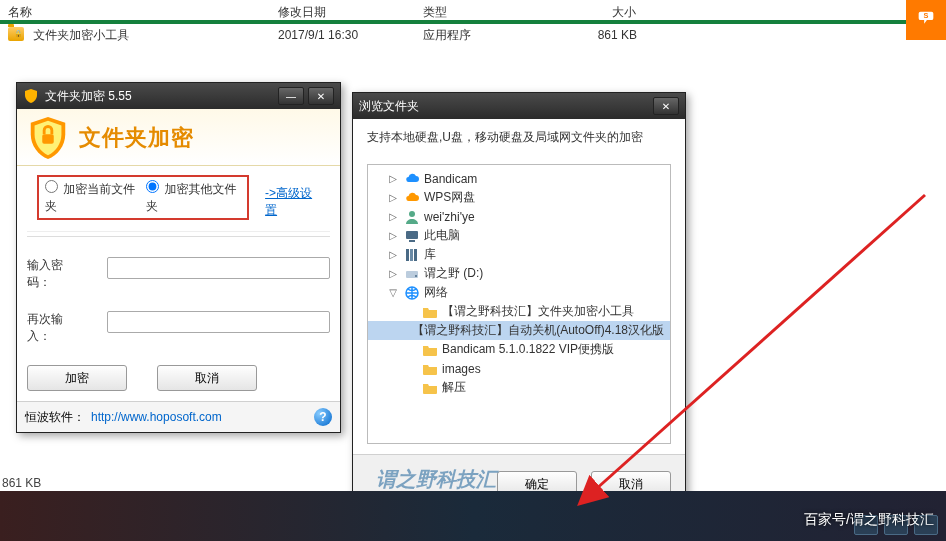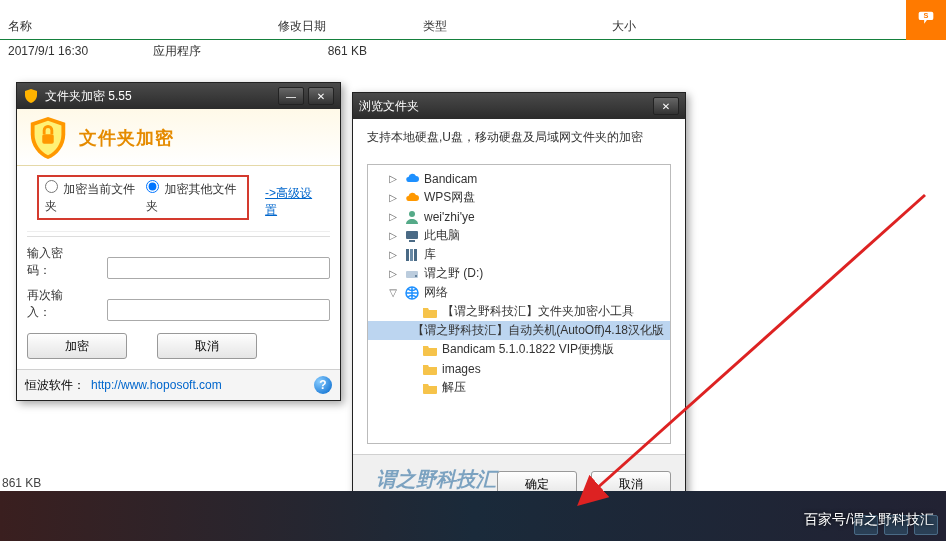--- a/index.html
+++ b/index.html
@@ -1,19 +1,19 @@
 <!DOCTYPE html>
 <html><head>
 <meta charset="utf-8">
 <style>
   * { box-sizing: border-box; margin: 0; padding: 0; font-family: "Microsoft YaHei", Arial, sans-serif; }
   body { width: 946px; height: 541px; background: #fff; position: relative; overflow: hidden; font-size: 12px; }
 
   
-  .fe-header { display: flex; height: 40px; border-bottom: 1px solid #15803d; color: #333; align-items: flex-end; }
+  .fe-header { display: flex; height: 24px; border-bottom: 4px solid #15803d; color: #333; }
   .fe-header .col { padding: 4px 8px; border-right: 1px solid transparent; }
   .col-name { width: 270px; }
   .col-date { width: 145px; }
   .col-type { width: 110px; }
   .col-size { width: 120px; text-align: right; }
   .fe-row { display: flex; height: 22px; align-items: center; color: #333; }
   .fe-row .col { padding: 2px 8px; }
   .fe-row .col-size { text-align: right; }
   .folder-ico { display:inline-block; width:16px; height:14px; background: linear-gradient(#fc6,#e9a400); border-radius:2px; margin-right:6px; vertical-align:-2px; position:relative;}
   .folder-ico::before{content:"";position:absolute;top:-3px;left:0;width:6px;height:3px;background:#e9a400;border-radius:1px 1px 0 0;}
@@ -28,27 +28,27 @@
   .titlebar { height:26px; background: linear-gradient(#4a4a4a,#2b2b2b); display:flex; align-items:center; padding:0 6px; color:#fff; }
   .titlebar .ticon { width:16px; height:16px; margin-right:6px; display:inline-flex; align-items:center; justify-content:center; }
   .titlebar .ttitle { flex:1; font-size:12px; }
   .titlebar .wbtn { width:26px; height:18px; background: linear-gradient(#666,#333); border:1px solid #222; margin-left:4px; display:flex; align-items:center; justify-content:center; color:#fff; border-radius:2px; font-size:10px;}
   .close-btn { width:40px; }
 
   
   .enc-win { top:82px; left:16px; width:325px; }
   .enc-banner { background: linear-gradient(#fff9e8,#fff); padding:6px 8px 4px; display:flex; align-items:center; border-bottom:1px solid #e5d9a8;}
   .shield { width:46px; height:46px; margin-right:8px; display:flex; align-items:center; justify-content:center; }
-  .enc-title { font-size:18px; font-weight:bold; color:#e58b00; letter-spacing:1px; }
+  .enc-title { font-size:22px; font-weight:bold; color:#e58b00; letter-spacing:1px; }
   .enc-body { padding:6px 10px 10px; background:#fff; }
   .radio-row { display:flex; align-items:center; gap:6px; border:2px solid #d43a2e; padding:3px 6px; width:fit-content; margin-bottom:8px;}
   .radio-row input { margin:0 2px 0 0; }
   .radio-label { color:#333; }
   .adv-link { color:#0066cc; margin-left:16px; }
-  .field-row { display:flex; align-items:flex-end; margin:8px 0; gap:22px; }
+  .field-row { display:flex; align-items:flex-start; margin:20px 0; gap:22px; }
   .field-row label { width:58px; color:#333; }
   .field-row input[type=password] { flex:1; border:1px solid #aaa; height:22px; padding:2px 4px; border-radius:2px; }
   .btn-row { display:flex; gap:30px; justify-content:flex-start; margin-top:12px; }
   .btn { min-width:100px; height:26px; border:1px solid #999; background:linear-gradient(#fefefe,#e5e5e5); border-radius:3px; font-size:12px; cursor:pointer; }
   .enc-footer { border-top:1px solid #d0d0d0; background:#f5f5f5; padding:6px 8px; display:flex; align-items:center; gap:6px;}
   .enc-footer a { color:#0066cc; text-decoration:none; }
   .help-ico { width:18px; height:18px; border-radius:50%; background:radial-gradient(circle at 30% 30%,#8cf,#06c); color:#fff; display:flex; align-items:center; justify-content:center; font-weight:bold; font-size:12px; margin-left:auto;}
 
   
   .browse-win { top:92px; left:352px; width:334px; }
@@ -80,20 +80,24 @@
 </head>
 <body>
 
 <div class="fe-header">
   <div class="col col-name">名称</div>
   <div class="col col-date">修改日期</div>
   <div class="col col-type">类型</div>
   <div class="col col-size">大小</div>
 </div>
 <div class="fe-row">
+  <div class="col col-name">
+    <span class="folder-ico"><span class="lock-overlay">🔒</span></span>
+    <span>文件夹加密小工具</span>
+  </div>
   <div class="col col-date">2017/9/1 16:30</div>
   <div class="col col-type">应用程序</div>
   <div class="col col-size">861 KB</div>
 </div>
 
 <div class="side-app">
   <svg viewBox="0 0 24 24">
       <path fill="#fff" d="M6 3h12a2 2 0 0 1 2 2v5a2 2 0 0 1-2 2h-5l-3 4v-4H6a2 2 0 0 1-2-2V5a2 2 0 0 1 2-2z"></path>
       <text x="12" y="10" text-anchor="middle" font-size="8" fill="#ff7a00" font-weight="bold">S</text>
     </svg>

